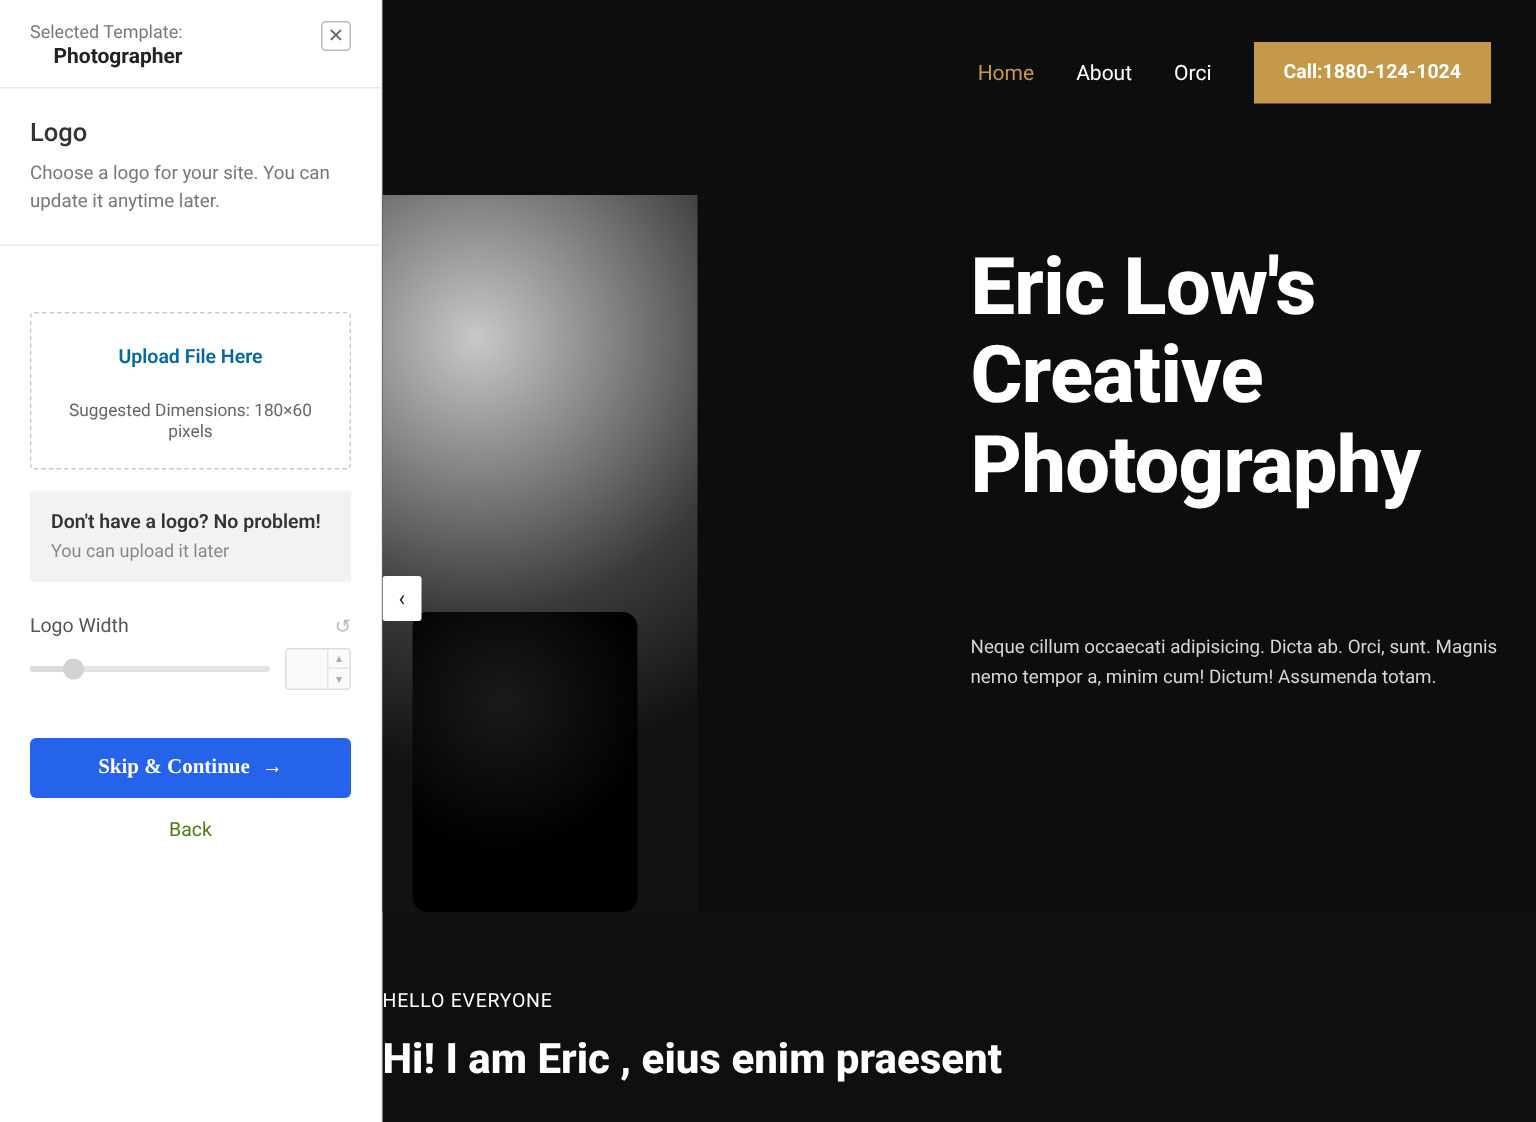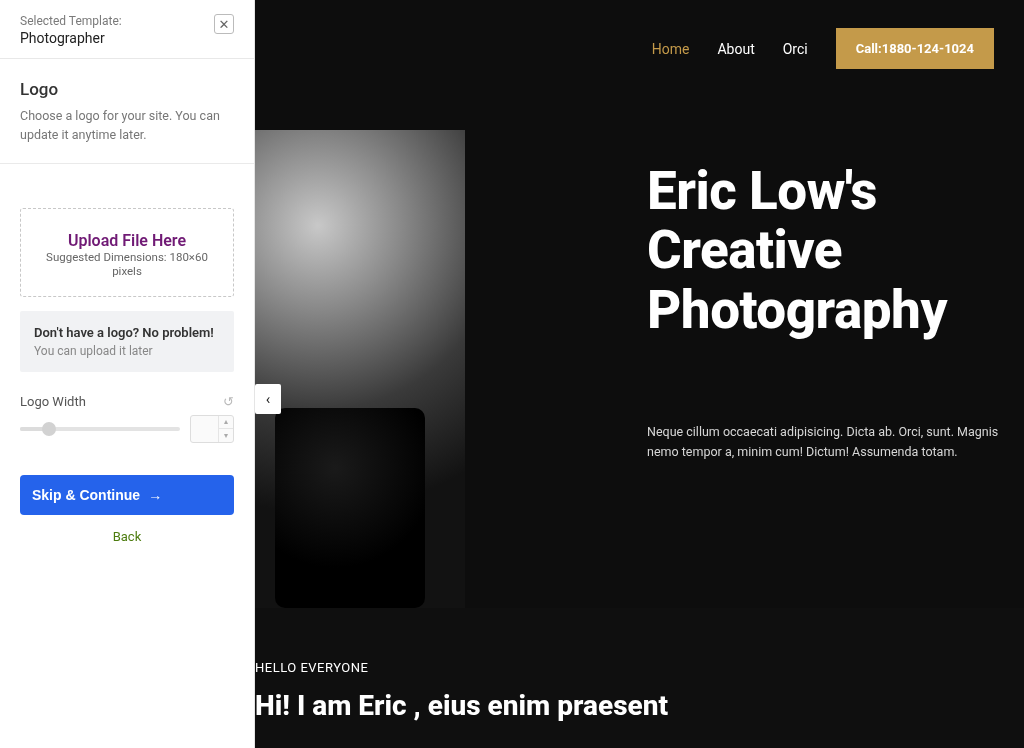--- a/index.html
+++ b/index.html
@@ -1,42 +1,42 @@
 <!DOCTYPE html>
 <html><head>
 <meta charset="utf-8">
 <style>
   * { box-sizing: border-box; margin: 0; padding: 0; }
   body { font-family: -apple-system, BlinkMacSystemFont, "Segoe UI", Roboto, sans-serif; width: 1024px; height: 748px; overflow: hidden; position: relative; }
   .sidebar { position: absolute; left: 0; top: 0; width: 255px; height: 748px; background: #fff; border-right: 1px solid #e5e5e5; }
   .sidebar-header { padding: 14px 20px 12px; border-bottom: 1px solid #e8e8e8; display: flex; justify-content: space-between; align-items: flex-start; }
   .template-label { font-size: 12px; color: #7a7a7a; }
-  .template-name { font-size: 14px; color: #222; font-weight: 400; margin-top: 2px; }
+  .template-name { font-size: 14px; color: #222; font-weight: 700; margin-top: 2px; text-align: right; }
   .close-btn { width: 20px; height: 20px; border: 1px solid #bbb; border-radius: 3px; background: #fff; display: flex; align-items: center; justify-content: center; cursor: pointer; color: #666; font-size: 13px; }
   .section-heading { padding: 20px 20px 4px; font-size: 17px; font-weight: 500; color: #333; }
   .section-desc { padding: 4px 20px 18px; font-size: 12.5px; color: #777; line-height: 1.5; }
   .divider-full { border-top: 1px solid #eaeaea; margin-bottom: 44px; }
   .upload-box { margin: 0 20px; border: 1.5px dashed #c8c8c8; border-radius: 3px; padding: 22px 10px 18px; text-align: center; background: #fff; cursor: pointer; }
-  .upload-title { font-size: 16px; font-weight: 600; color: #701a75; margin-bottom: 0; }
+  .upload-title { font-size: 13px; font-weight: 600; color: #0369a1; margin-bottom: 20px; }
   .upload-sub { font-size: 11.5px; color: #666; }
   .nologo-box { margin: 14px 20px 0; background: #f1f2f4; border-radius: 2px; padding: 14px 14px 14px; }
   .nologo-title { font-size: 13px; font-weight: 600; color: #333; margin-bottom: 4px; }
   .nologo-sub { font-size: 12px; color: #888; }
   .width-row { display: flex; justify-content: space-between; padding: 22px 20px 6px; }
   .width-label { font-size: 13px; color: #555; }
   .reset-icon { color: #bbb; font-size: 13px; cursor: pointer; }
   .slider-row { display: flex; align-items: center; gap: 10px; padding: 0 20px 22px; }
   .slider { flex: 1; height: 4px; background: #e3e3e3; border-radius: 2px; position: relative; cursor: pointer; }
   .slider-fill { position: absolute; left: 0; top: 0; height: 4px; width: 18%; background: #dcdcdc; border-radius: 2px; }
   .slider-thumb { position: absolute; left: 18%; top: 50%; width: 14px; height: 14px; border-radius: 50%; background: #d2d2d2; transform: translate(-50%, -50%); cursor: pointer; }
   .num-input { width: 44px; height: 28px; border: 1px solid #ddd; border-radius: 3px; background: #fafafa; display: flex; align-items: center; justify-content: flex-end; }
   .spinners { display: flex; flex-direction: column; border-left: 1px solid #e5e5e5; }
   .spin { width: 14px; height: 13px; display: flex; align-items: center; justify-content: center; font-size: 8px; color: #aaa; cursor: pointer; }
   .spin:first-child { border-bottom: 1px solid #e5e5e5; }
-  .primary-btn { margin: 10px 20px 0; display: flex; align-items: center; gap: 8px; background: #2563eb; color: #fff; border: none; border-radius: 4px; padding: 12px; font-size: 14px; font-weight: 600; cursor: pointer; width: calc(100% - 40px); }
+  .primary-btn { margin: 10px 20px 0; display: flex; align-items: center; justify-content: center; gap: 8px; background: #2563eb; color: #fff; border: none; border-radius: 4px; padding: 12px; font-size: 14px; font-weight: 600; cursor: pointer; width: calc(100% - 40px); font-family: Liberation Serif, serif; }
   .arrow-icon { font-size: 14px; }
   .back-link { text-align: center; margin-top: 14px; font-size: 13px; color: #4d7c0f; cursor: pointer; }
 
   .preview { position: absolute; left: 255px; top: 0; width: 769px; height: 748px; background: #0f0f0f; overflow: hidden; }
   .hero { position: relative; width: 100%; height: 608px; background: #0d0d0d; }
   .person { position: absolute; left: 0; top: 130px; width: 210px; height: 478px; background: radial-gradient(circle at 30% 20%, #c8c8c8 0%, #8a8a8a 20%, #3a3a3a 45%, #121212 70%); filter: grayscale(100%); border-radius: 0 0 0 0; }
   .person::after { content: ""; position: absolute; left: 20px; bottom: 0; width: 150px; height: 200px; background: radial-gradient(circle at 40% 30%, #1a1a1a 0%, #000 60%); border-radius: 10px; }
   .nav { position: absolute; top: 28px; right: 30px; display: flex; align-items: center; gap: 28px; }
   .nav a { font-size: 14px; color: #fff; text-decoration: none; cursor: pointer; }
   .nav a.active { color: #c49a4a; }

